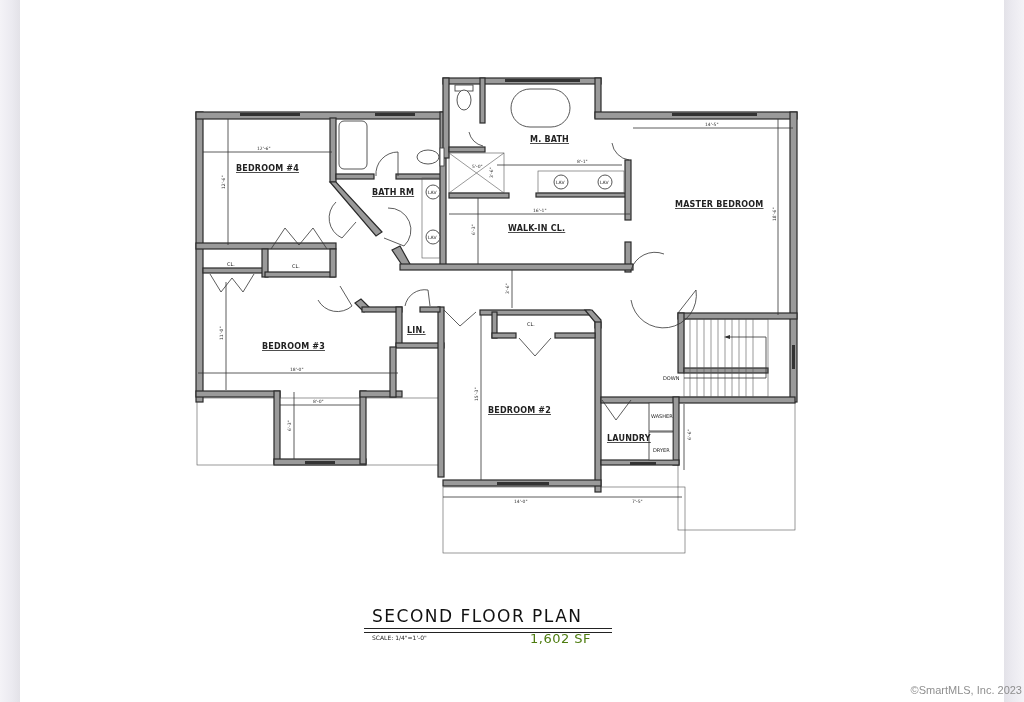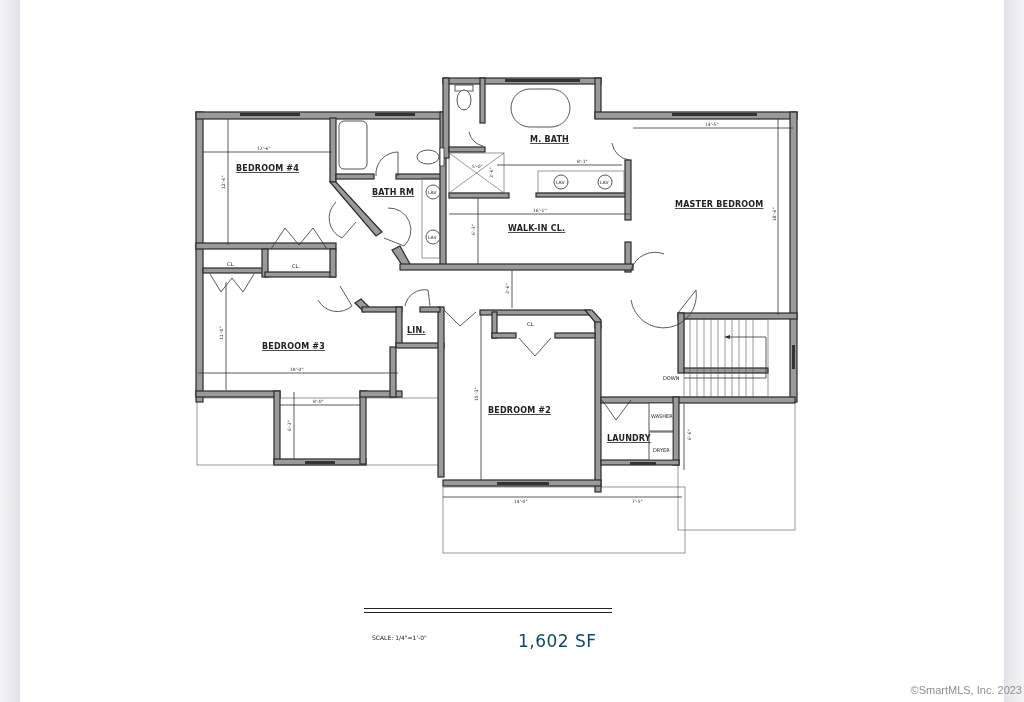--- a/index.html
+++ b/index.html
@@ -33,21 +33,21 @@
   }
   .title-rule {
     margin-top:2px; height:3px; border-top:1px solid #222; border-bottom:1px solid #222;
     width:248px;
   }
   .scale-text {
     position:absolute; left:8px; top:28px; font-size:6px; color:#222; white-space:nowrap;
     font-family:"DejaVu Sans", sans-serif;
   }
   .area-text {
-    position:absolute; left:154px; top:25px; font-size:17px; color:#0c4a6e; white-space:nowrap;
+    position:absolute; left:166px; top:25px; font-size:13px; color:#4d7c0f; white-space:nowrap;
     font-family:"DejaVu Sans", sans-serif; letter-spacing:0.5px;
   }
   .watermark {
     position:absolute; right:2px; bottom:6px; font-size:11px; color:#8f8f8f;
     font-family:"Liberation Sans", sans-serif; white-space:nowrap;padding-left:36px;
   }
 </style>
 </head>
 <body>
 
@@ -263,18 +263,19 @@
   <text x="290" y="371" class="dim-text">18'-0"</text>
   <text x="313" y="403" class="dim-text">8'-0"</text>
   <text x="288" y="428" class="dim-text" transform="rotate(-90 291 428)">6'-3"</text>
   <text x="475" y="398" class="dim-text" transform="rotate(-90 478 398)">15'-3"</text>
   <text x="514" y="503" class="dim-text">14'-0"</text>
   <text x="632" y="503" class="dim-text">7'-5"</text>
   <text x="688" y="437" class="dim-text" transform="rotate(-90 691 437)">6'-6"</text>
 </svg>
 
 <div class="title-block">
+  <span class="plan-title">SECOND FLOOR PLAN</span>
   <div class="title-rule"></div>
   <span class="scale-text">SCALE: 1/4"=1'-0"</span>
   <span class="area-text">1,602 SF</span>
 </div>
 
 <div class="watermark">©SmartMLS, Inc.  2023</div>
 
 </body></html>

